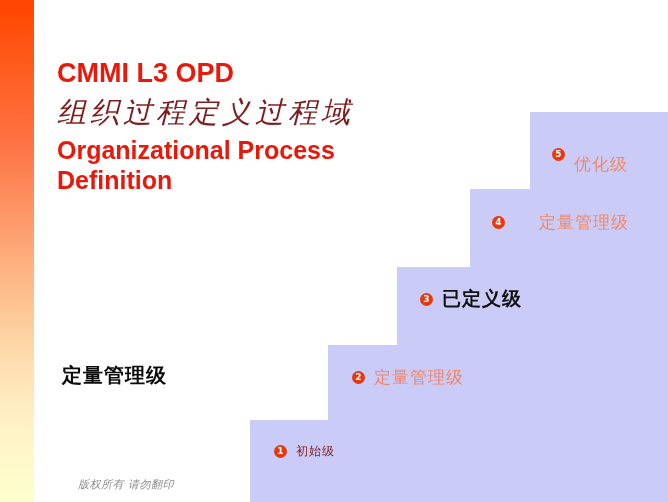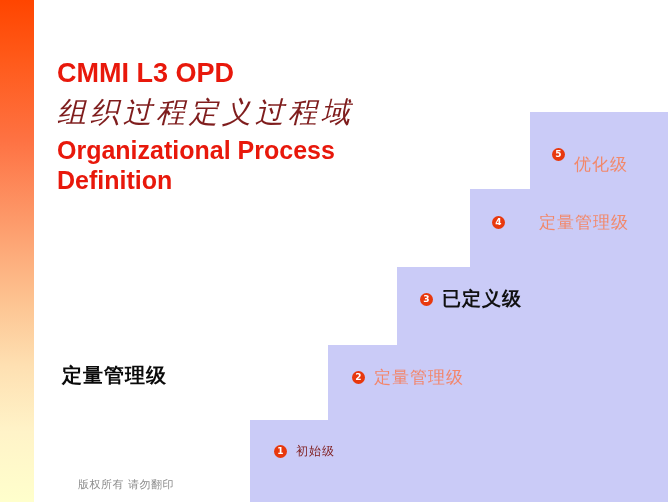--- a/index.html
+++ b/index.html
@@ -141,20 +141,21 @@
 
   
   #footer-note {
     position: absolute;
     left: 78px;
     top: 477px;
     font-family: "DejaVu Sans", "Liberation Sans", sans-serif;
     font-size: 11px;
     color: #8d8d8d;
     letter-spacing: 0.5px;
+    font-style: italic;
   }
 </style>
 </head>
 <body>
 
 <div id="slide">
 
   <div id="accent-bar"></div>
 
   <div id="staircase">

